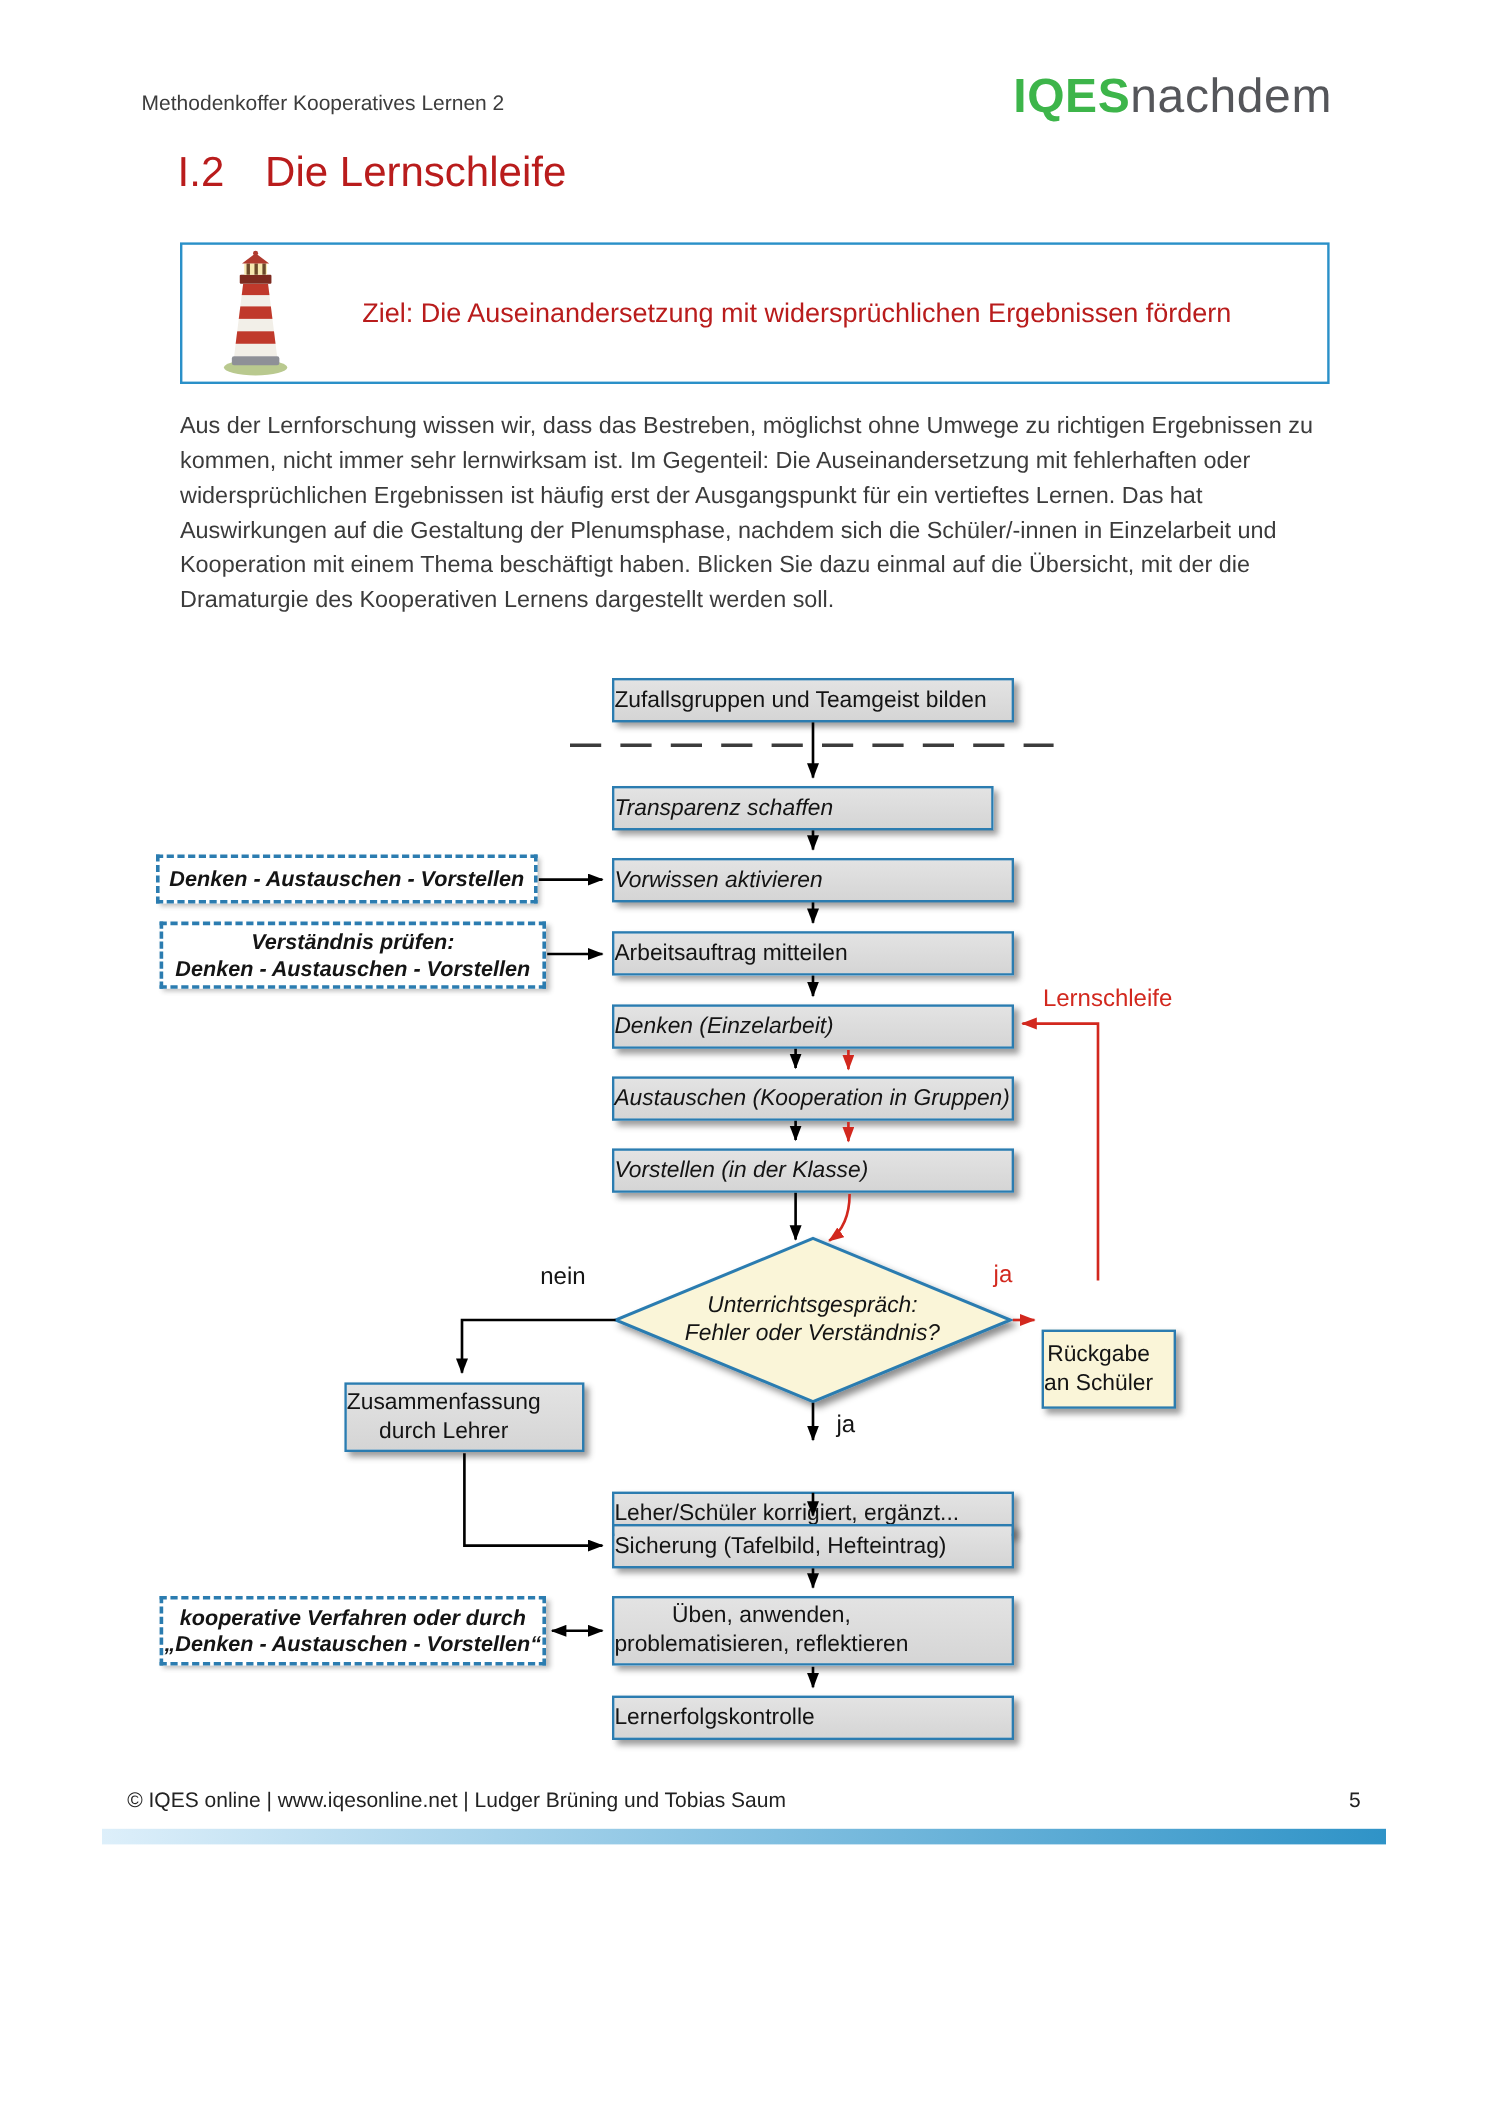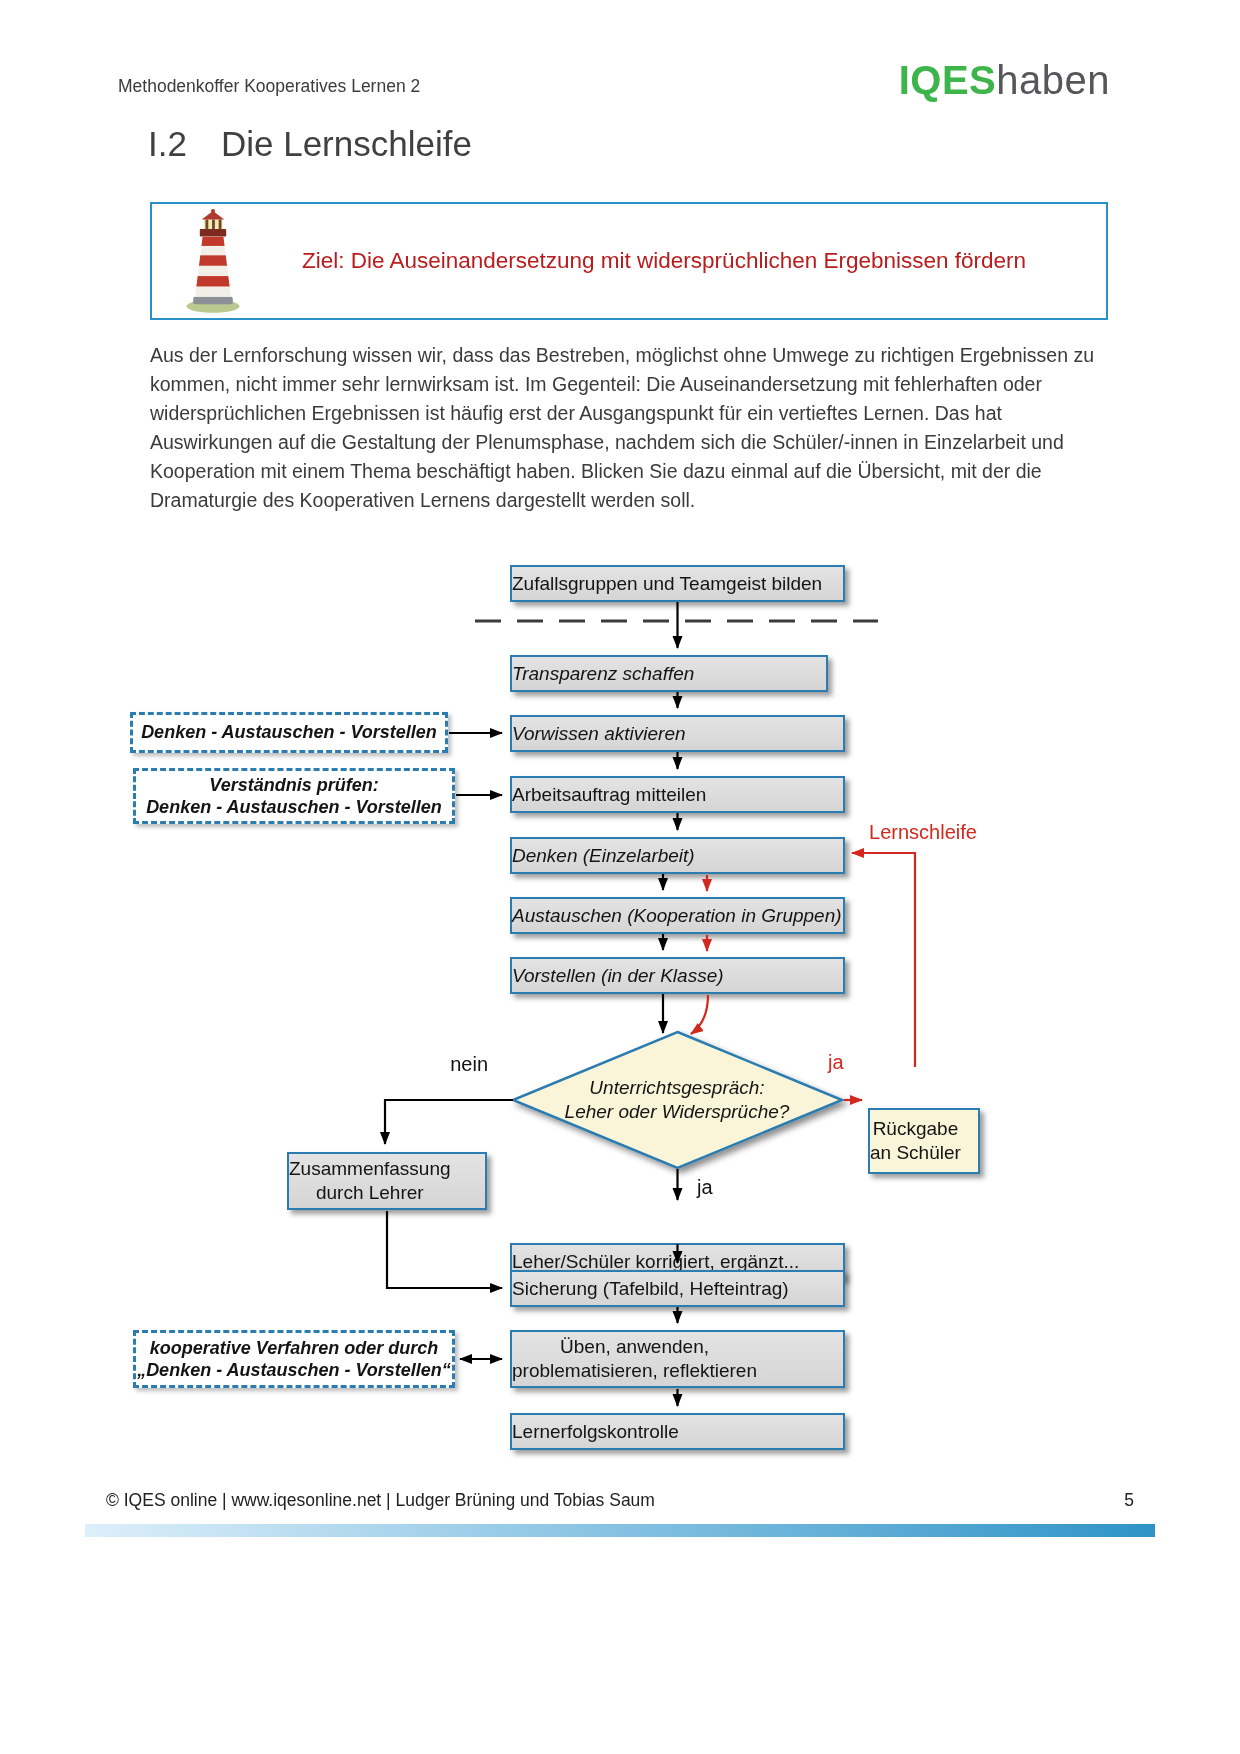--- a/index.html
+++ b/index.html
@@ -5,21 +5,21 @@
   * { margin:0; padding:0; box-sizing:border-box; }
   html,body { background:#ffffff; }
   body { font-family:"Liberation Sans", sans-serif; }
   .page { position:relative; width:1240px; height:1754px; background:#fff; overflow:hidden; }
 
   .doc-title { position:absolute; left:118px; top:76px; font-size:17.5px; color:#3c3c3c; }
   .logo { position:absolute; top:58px; right:130px; font-size:40px; letter-spacing:0.5px; }
   .logo .iqes { color:#3db54a; font-weight:600; }
   .logo .online { color:#55565a; font-weight:400; }
 
-  .page-title { position:absolute; left:148px; top:124px; font-size:35px; color:#404040; }
+  .page-title { position:absolute; left:148px; top:124px; font-size:35px; color:#b91c1c; }
   .page-title .num { margin-right:34px; }
 
   .goal-box { position:absolute; left:150px; top:202px; width:958px; height:118px;
               border:2px solid #2a90c8; background:#fff; display:flex; align-items:center; }
   .goal-icon { margin-left:28px; flex:0 0 auto; }
   .goal-text { flex:1; text-align:center; font-size:22.5px; color:#b91c1c; padding:0 34px 0 10px; }
 
   .intro { position:absolute; left:150px; top:341px; width:963px; font-size:19.5px;
            line-height:29px; color:#3b3b3b; }
 
@@ -50,21 +50,21 @@
               font-size:17.5px; color:#222; }
   .footer-bar { position:absolute; left:85px; top:1524px; width:1070px; height:13px;
                 background:linear-gradient(to right,#ddeffa 0%, #8ec6e4 45%, #2f93c7 100%); }
 </style>
 </head>
 <body>
 
 <div class="page">
 
   <div class="doc-title">Methodenkoffer Kooperatives Lernen 2</div>
-  <div class="logo"><span class="iqes">IQES</span><span class="online">haben</span></div>
+  <div class="logo"><span class="iqes">IQES</span><span class="online">nachdem</span></div>
 
   <div class="page-title">
     <span class="num">I.2</span><span>Die Lernschleife</span>
   </div>
 
   <div class="goal-box">
     <svg class="goal-icon" viewBox="0 0 70 112" width="66" height="106">
       <ellipse cx="35" cy="104" rx="28" ry="7" fill="#b9c98f"></ellipse>
       <rect x="14" y="94" width="42" height="8" rx="2" fill="#8e9097"></rect>
       <defs>
@@ -193,21 +193,21 @@
       <path d="M707,875 V891" marker-end="url(#ar)"></path>
       <path d="M707,935 V951" marker-end="url(#ar)"></path>
       <path d="M708,995 C708,1014 702,1026 691,1034" marker-end="url(#ar)"></path>
       <path d="M844,1100 H862" marker-end="url(#ar)"></path>
       <path d="M915,1067 V853 H852" marker-end="url(#ar)"></path>
     </g>
   </svg>
 
   <div class="diamond-text">
       <span>Unterrichtsgespräch:
-Leher oder Widersprüche?</span>
+Fehler oder Verständnis?</span>
     </div>
 
   <div class="flow-label red" style="left:858px;top:821px;width:130px;text-align:center;">Lernschleife</div>
   <div class="flow-label" style="left:418px;top:1053px;width:70px;text-align:right;">nein</div>
   <div class="flow-label red" style="left:828px;top:1051px;">ja</div>
   <div class="flow-label" style="left:697px;top:1176px;">ja</div>
 
   <div class="footer-line">© IQES online | www.iqesonline.net | Ludger Brüning und Tobias Saum</div>
   <div class="page-num">5</div>
   <div class="footer-bar"></div>

